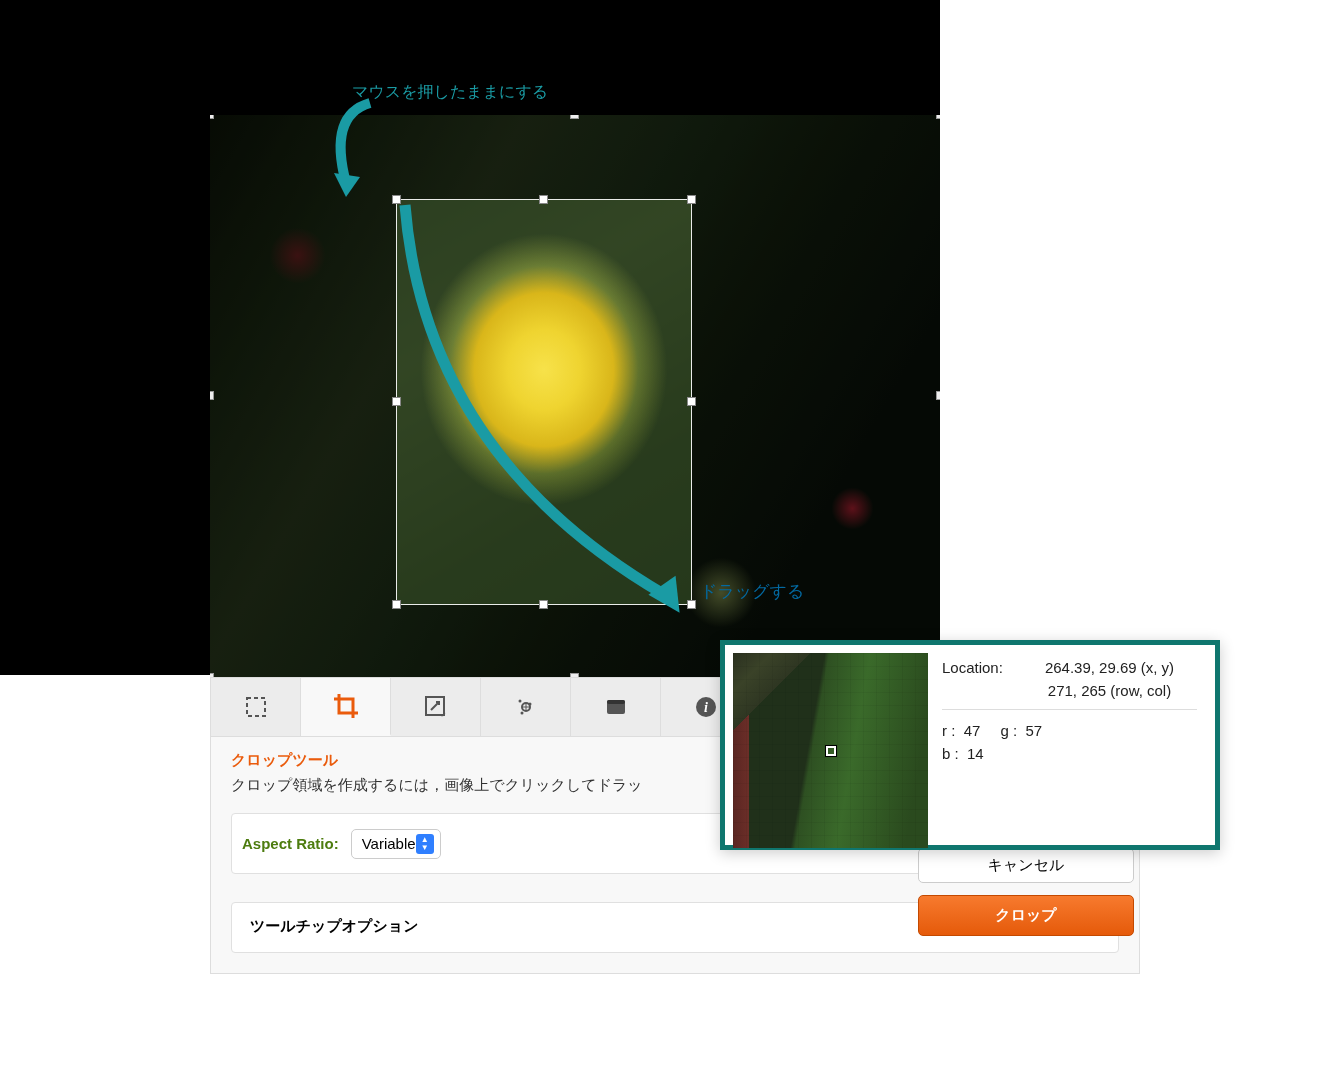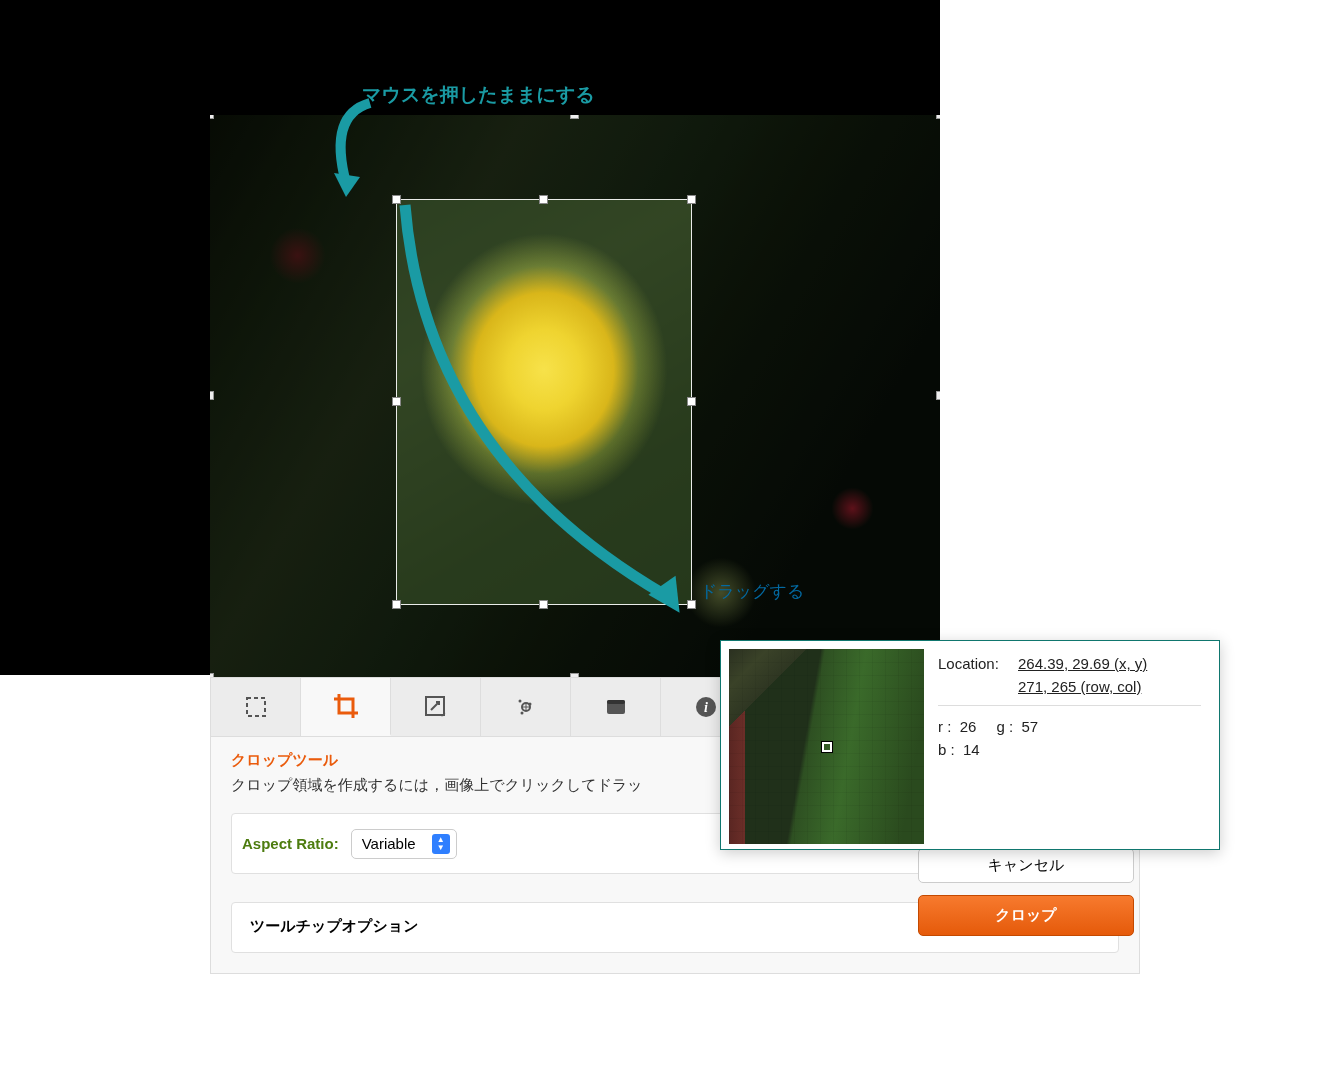--- a/index.html
+++ b/index.html
@@ -20,24 +20,24 @@
     .black-left {
       position: absolute;
       top: 0; left: 0;
       width: 210px;
       height: 675px;
       background: #000;
     }
     .annotation-top {
       position: absolute;
       top: 82px;
-      left: 362px;
+      left: 352px;
       color: #1a9ba4;
-      font-size: 19px;
-      font-weight: 700;
+      font-size: 16px;
+      font-weight: 400;
       z-index: 20;
     }
     .arrow-down {
       position: absolute;
       top: 95px;
       left: 300px;
       width: 115px;
       height: 110px;
       z-index: 20;
     }
@@ -184,21 +184,21 @@
       color: #4d7c0f;
     }
     .select {
       display: inline-flex;
       align-items: center;
       background: #fff;
       border: 1px solid #ccc;
       border-radius: 5px;
       padding: 4px 6px 4px 10px;
       font-size: 15px;
-      gap: 16px;
+      gap: 0;
     }
     .select-arrows {
       width: 18px; height: 20px;
       background: #2f7fff;
       border-radius: 3px;
       display: flex;
       flex-direction: column;
       align-items: center;
       justify-content: center;
       color: #fff;
@@ -246,21 +246,21 @@
       padding: 8px;
     }
     .action-panel .btn { text-align: center; }
     .tooltip-panel {
       position: absolute;
       top: 640px;
       left: 720px;
       width: 500px;
       height: 210px;
       background: #fff;
-      border: 1px solid #0f766e;
+      border: 5px solid #0f766e;
       box-shadow: 0 3px 14px rgba(0,0,0,0.2);
       display: flex;
       padding: 8px;
       gap: 14px;
       z-index: 40;
     }
     .zoom-preview {
       width: 195px;
       height: 195px;
       position: relative;
@@ -287,21 +287,21 @@
       outline: 1px solid #000;
     }
     .tooltip-info {
       flex: 1;
       padding: 6px 10px 6px 0;
       font-size: 15px;
       color: #222;
     }
     .info-row { display: flex; margin-bottom: 6px; }
     .info-label { width: 80px; }
-    .info-val { flex: 1; text-align: left; text-decoration: underline; }
+    .info-val { flex: 1; text-align: center; }
     .divider { border-top: 1px solid #ddd; margin: 10px 0 12px; }
     .rgb-row { display: flex; gap: 20px; }
   </style>
 </head>
 <body>
 
 <div class="black-top"></div>
 <div class="black-left"></div>
 
 <div class="annotation-top">マウスを押したままにする</div>
@@ -421,20 +421,20 @@
     <div class="info-row">
       <span class="info-label">Location:</span>
       <span class="info-val">264.39, 29.69 (x, y)</span>
     </div>
     <div class="info-row">
       <span class="info-label"></span>
       <span class="info-val">271, 265 (row, col)</span>
     </div>
     <div class="divider"></div>
     <div class="rgb-row">
-      <span><span>r :</span>&nbsp;&nbsp;<span>26</span></span>
+      <span><span>r :</span>&nbsp;&nbsp;<span>47</span></span>
       <span><span>g :</span>&nbsp;&nbsp;<span>57</span></span>
     </div>
     <div class="rgb-row" style="margin-top:6px">
       <span><span>b :</span>&nbsp;&nbsp;<span>14</span></span>
     </div>
   </div>
 </div>
 
 </body></html>

